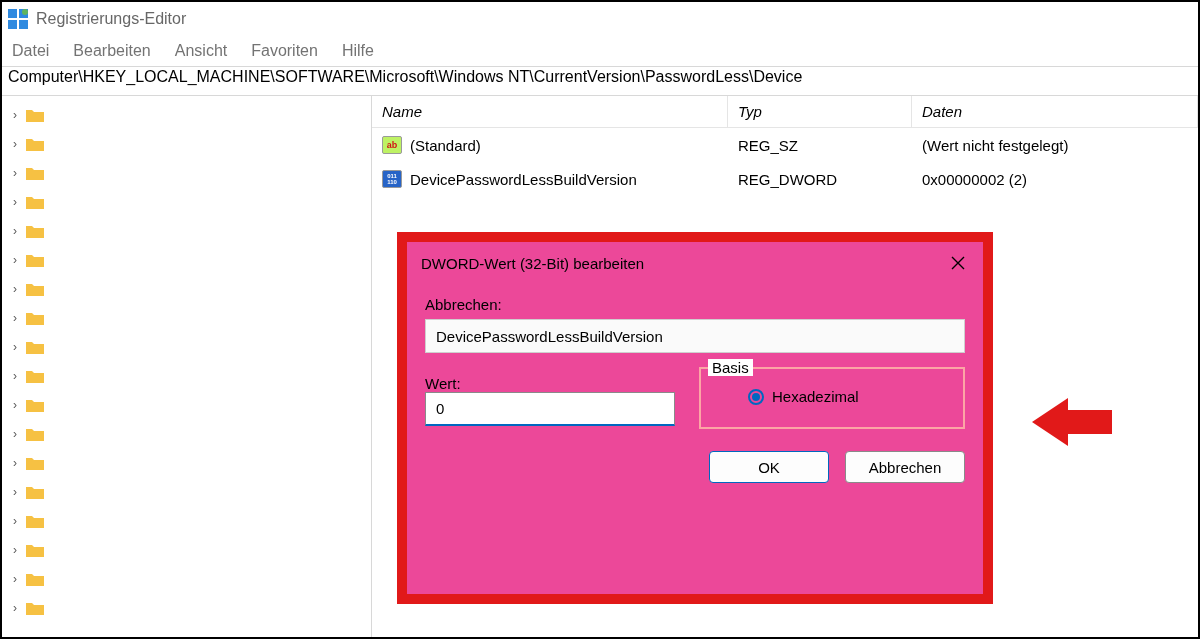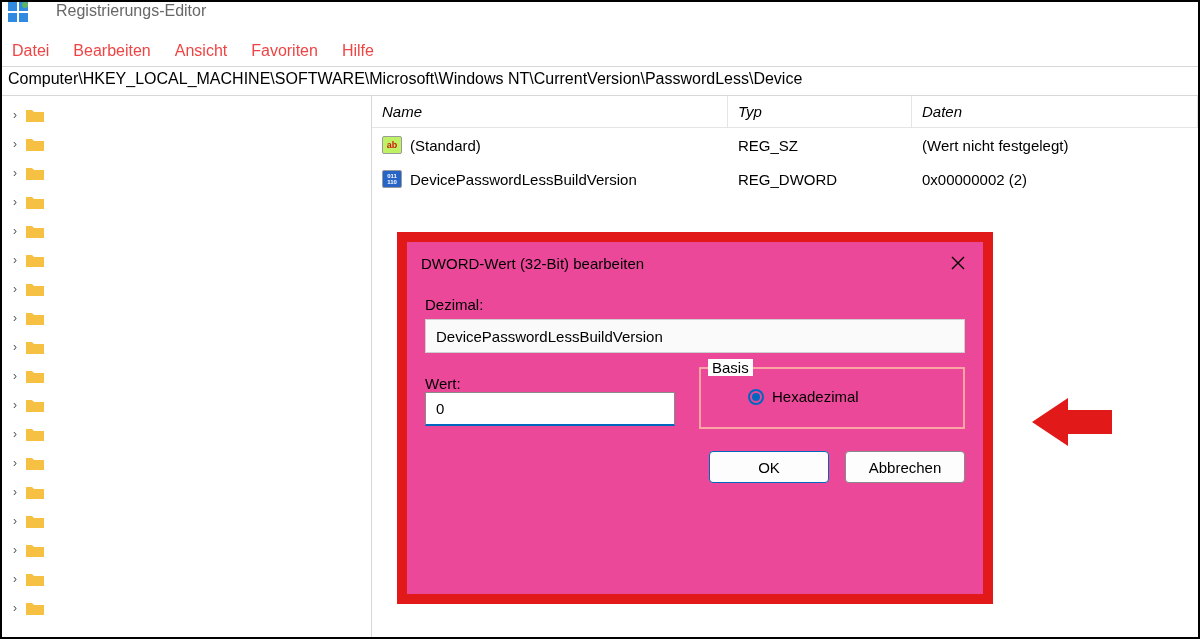--- a/index.html
+++ b/index.html
@@ -1,29 +1,29 @@
 <!DOCTYPE html>
 <html><head>
 <meta charset="utf-8">
 <style>
   * { box-sizing: border-box; }
   html, body { margin: 0; padding: 0; font-family: "Segoe UI", Tahoma, sans-serif; font-size: 15px; color: #000; background: #fff; }
   .app { width: 1200px; height: 639px; border: 2px solid #000; position: relative; overflow: hidden; background:#fff; }
 
   
-  .titlebar { height: 34px; display: flex; align-items: flex-start; padding: 0 6px; background:#fff;gap:20px; }
+  .titlebar { height: 34px; display: flex; align-items: center; padding: 0 6px; background:#fff; }
   .app-icon { width: 20px; height: 20px; margin-right: 8px; }
   .title-text { color:#676767; font-size: 16px; }
 
   
   .menubar { height: 30px; display: flex; align-items: center; padding: 0 10px; gap: 24px; background:#fff; }
-  .menu-item { color:#ef4444; font-size: 16px; cursor: pointer; }
-
-  
-  .addressbar { height: 30px; border-top: 1px solid #d8d8d8; border-bottom: 1px solid #d8d8d8; background: #fff; padding: 6px 4px; display:flex; align-items:flex-end; font-size:16px;}
+  .menu-item { color:#737373; font-size: 16px; cursor: pointer; }
+
+  
+  .addressbar { height: 30px; border-top: 1px solid #d8d8d8; border-bottom: 1px solid #d8d8d8; background: #fff; padding: 0 4px; display:flex; align-items:flex-start; font-size:16px;}
   .addressbar-input { border:none; outline:none; width:100%; font: inherit; }
 
   
   .workarea { display: flex; height: calc(100% - 34px - 30px - 30px); }
   .tree { width: 370px; border-right: 1px solid #d8d8d8; padding: 4px 8px; overflow:hidden; }
   .tree-row { display:flex; align-items:center; height:29px; gap:6px; }
   .chevron { width:10px; text-align:center; color:#5a5a5a; font-size:12px; }
   .folder-icon { width:18px; height:14px; }
 
   .listpane { flex:1; display:flex; flex-direction:column; }
@@ -239,21 +239,21 @@
   <div class="dialog-highlight">
     <div class="dlg-title">
       <span>DWORD-Wert (32-Bit) bearbeiten</span>
       <span class="dlg-close">
         <svg width="14" height="14" viewBox="0 0 14 14">
             <path d="M1 1 L13 13 M13 1 L1 13" stroke="#000" stroke-width="1.4"></path>
           </svg>
       </span>
     </div>
     <div class="dlg-body">
-      <span class="dlg-label">Dezimal:</span>
+      <span class="dlg-label">Abbrechen:</span>
       <div class="dlg-readonly">
         <span>DevicePasswordLessBuildVersion</span>
       </div>
 
       <div class="dlg-row2">
         <div class="dlg-left">
           <span class="dlg-label">Wert:</span>
           <input class="dlg-input" value="0" style="">
         </div>
         <div class="dlg-right">

